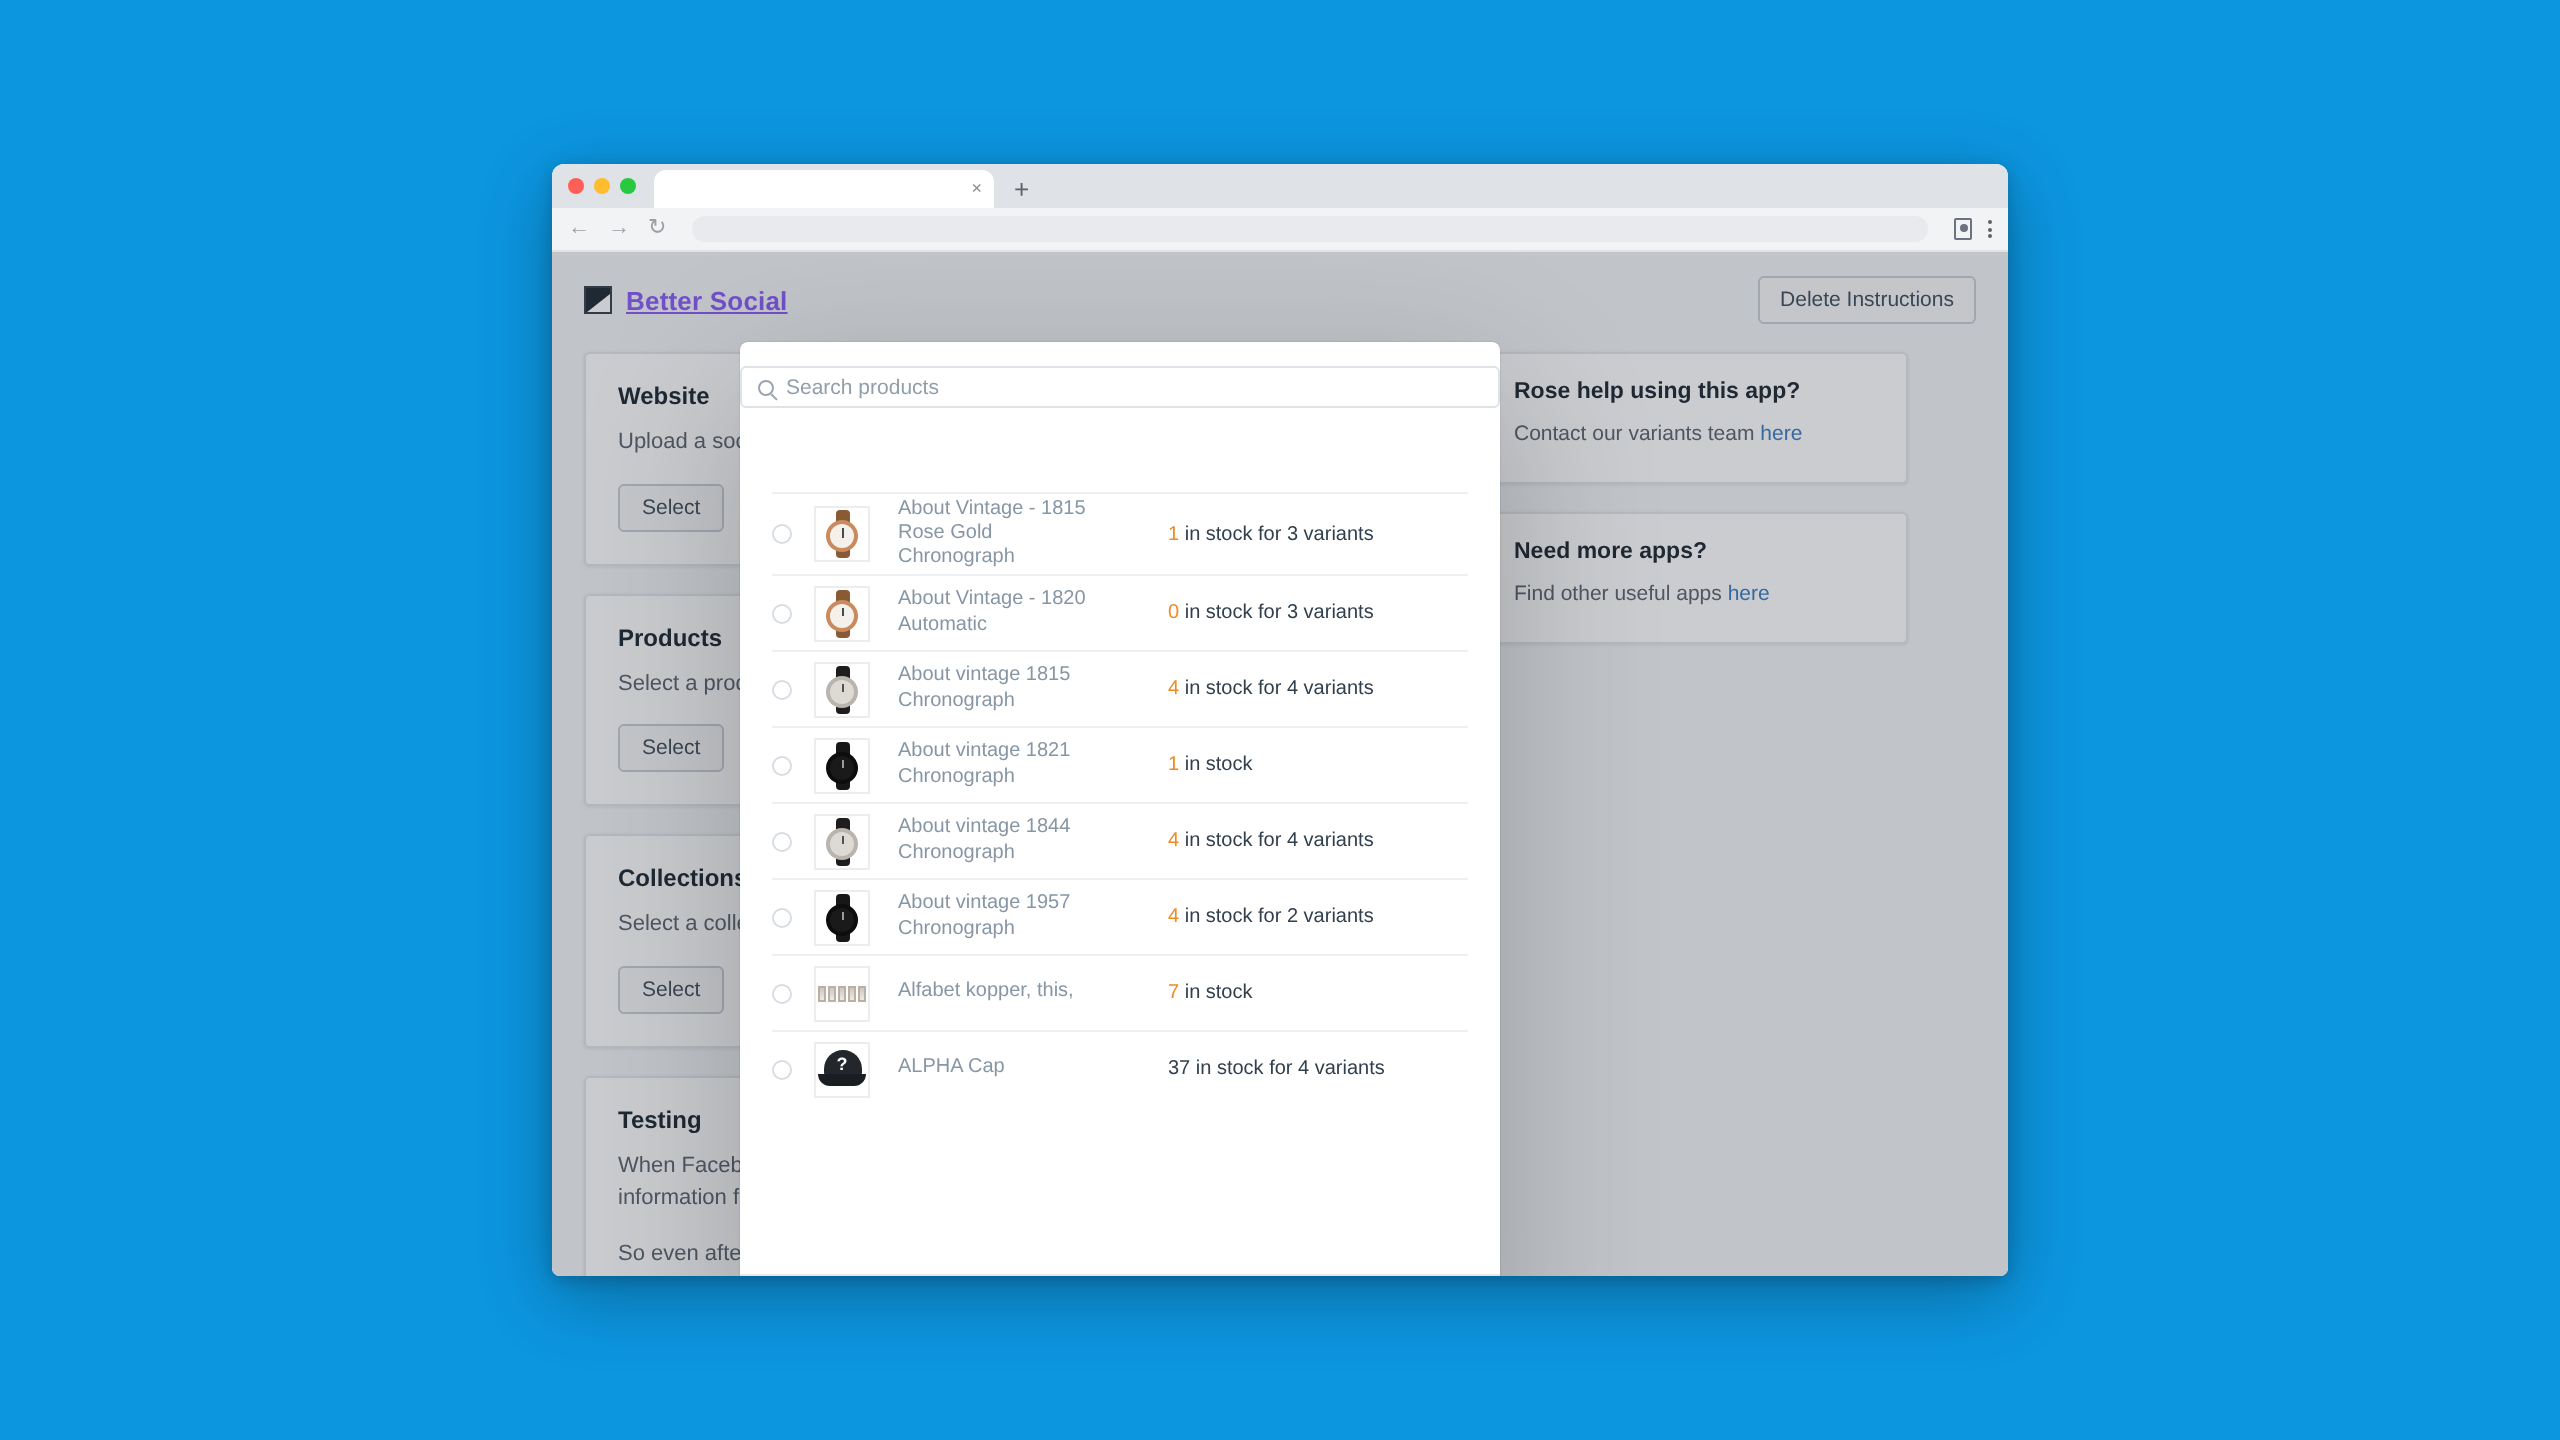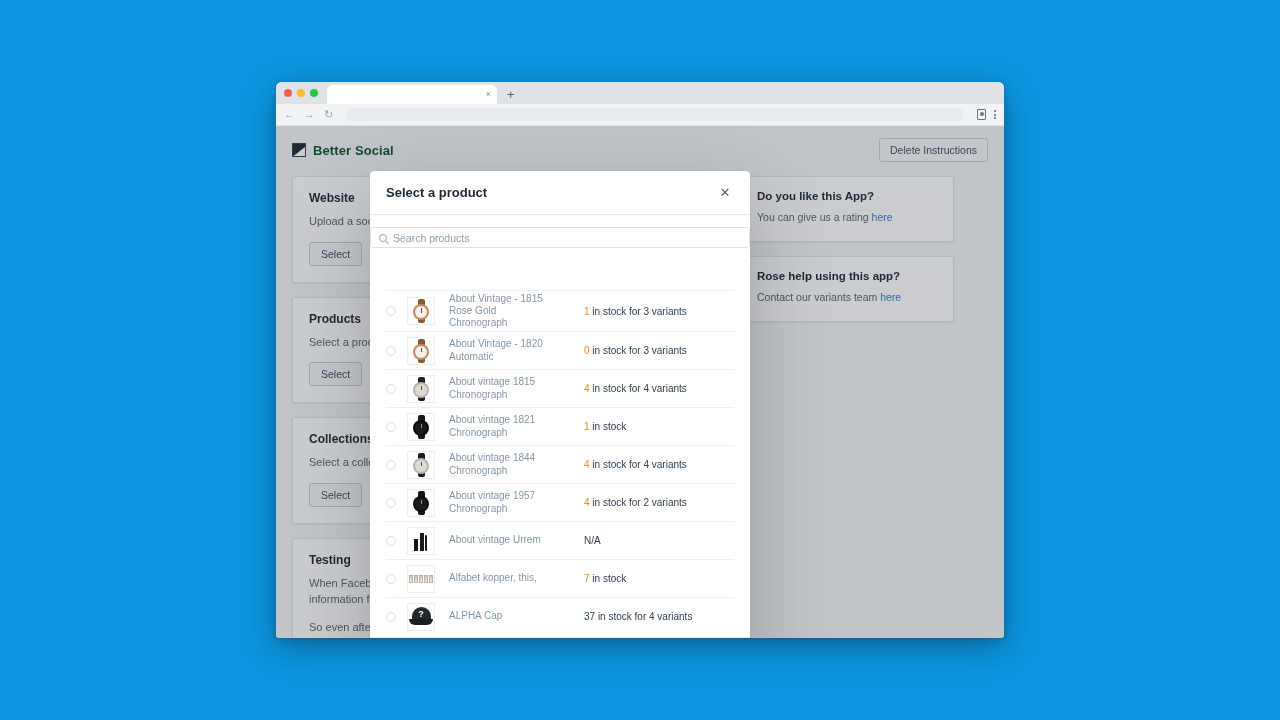--- a/index.html
+++ b/index.html
@@ -111,22 +111,23 @@
     border: 1px solid #38414b;
     position: relative; overflow: hidden;
   }
   .app-logo::before {
     content: ""; position: absolute;
     left: -2px; bottom: -2px;
     border-left: 14px solid transparent;
     border-bottom: 11px solid #ffffff;
   }
   .app-title {
-    font-size: 13px; font-weight: 600; color: #14532d;
+    font-size: 13px; font-weight: 600; color: #8b5cf6;
     letter-spacing: 0.1px;
+    text-decoration: underline;
   }
   .btn-outline {
     font-size: 10.5px; color: #41505e;
     background: #f7f8f9;
     border: 1px solid #c9cfd5;
     border-radius: 3px;
     padding: 5px 10px;
   }
 
   .columns { display: flex; gap: 14px; align-items: flex-start; }
@@ -432,38 +433,34 @@
               <br>
               
             </p>
 
           </div>
 
         </div>
 
         <div class="col-right">
           <div class="card card-right">
-            <h3>Do you like this App?</h3>
-            <p><span>You can give us a rating </span><span class="link">here</span></p>
-          </div>
-          <div class="card card-right">
             <h3>Rose help using this app?</h3>
             <p><span>Contact our variants team </span><span class="link">here</span></p>
+          </div>
+          <div class="card card-right">
+            <h3>Need more apps?</h3>
+            <p><span>Find other useful apps </span><span class="link">here</span></p>
           </div>
         </div>
       </div>
     </div>
 
     <div class="overlay"></div>
 
     <div class="modal">
-      <div class="modal-header">
-        <span class="modal-title">Select a product</span>
-        <span class="modal-close">✕</span>
-      </div>
 
       <div class="modal-body">
         <div class="search-wrap">
           <div class="search-box">
             <span class="search-ico"></span>
             <span class="search-placeholder">Search products</span>
           </div>
         </div>
 
 
@@ -562,34 +559,20 @@
                 </span>
               </span>
               <span class="row-name"><span>About vintage 1957</span><br><span>Chronograph</span></span>
               <span class="row-inv"><span class="num">4</span><span> in stock for 2 variants</span></span>
             </div>
             <div class="row">
               <span class="row-radio">
                 <span class="radio"></span>
               </span>
               <span class="row-thumb">
-                <span class="urrem">
-                  <i></i>
-                  <i></i>
-                  <i></i>
-                </span>
-              </span>
-              <span class="row-name"><span>About vintage Urrem</span></span>
-              <span class="row-inv"><span>N/A</span></span>
-            </div>
-            <div class="row">
-              <span class="row-radio">
-                <span class="radio"></span>
-              </span>
-              <span class="row-thumb">
                 <span class="alfabet">
                   <i></i>
                   <i></i>
                   <i></i>
                   <i></i>
                   <i></i>
                 </span>
               </span>
               <span class="row-name"><span>Alfabet kopper, this,</span></span>
               <span class="row-inv"><span class="num">7</span><span> in stock</span></span>

